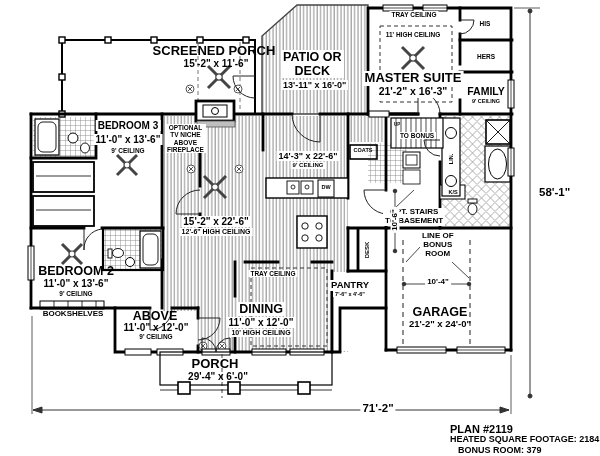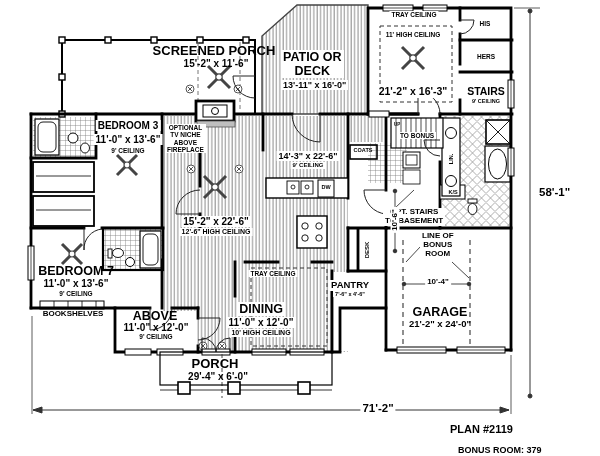--- a/index.html
+++ b/index.html
@@ -299,43 +299,44 @@
 
 <div class="lbl c" style="left:214px;top:44px;font-size:13px">SCREENED PORCH</div>
 <div class="lbl c" style="left:216px;top:58px;font-size:10px">15'-2" x 11'-6"</div>
 
 <div class="lbl lft bg" style="left:281px;top:50px;font-size:12.5px">PATIO OR
 DECK</div>
 <div class="lbl lft bg" style="left:281px;top:80px;font-size:9px">13'-11" x 16'-0"</div>
 
 <div class="lbl c bg" style="left:414px;top:11px;font-size:6.5px">TRAY CEILING</div>
 <div class="lbl c bg" style="left:413px;top:31px;font-size:6.5px">11' HIGH CEILING</div>
+<div class="lbl c bg" style="left:413px;top:71px;font-size:13px">MASTER SUITE</div>
 <div class="lbl c bg" style="left:413px;top:86px;font-size:10.5px">21'-2" x 16'-3"</div>
 
 <div class="lbl c" style="left:485px;top:20px;font-size:6.5px">HIS</div>
 <div class="lbl c" style="left:486px;top:53px;font-size:6.5px">HERS</div>
-<div class="lbl c" style="left:486px;top:86px;font-size:10.5px">STAIRS</div>
+<div class="lbl c" style="left:486px;top:86px;font-size:10.5px">FAMILY</div>
 <div class="lbl c" style="left:486px;top:98px;font-size:5.5px">9' CEILING</div>
 
 <div class="lbl c bg" style="left:128px;top:120px;font-size:10px">BEDROOM 3</div>
 <div class="lbl c bg" style="left:128px;top:134px;font-size:10px">11'-0" x 13'-6"</div>
 <div class="lbl c bg" style="left:128px;top:147px;font-size:6.5px">9' CEILING</div>
 
 <div class="lbl lft bg" style="left:165px;top:124px;font-size:6.5px">OPTIONAL
 TV NICHE
 ABOVE
 FIREPLACE</div>
 
 <div class="lbl c bg" style="left:308px;top:151px;font-size:9px">14'-3" x 22'-6"</div>
 <div class="lbl c bg" style="left:308px;top:162px;font-size:6px">9' CEILING</div>
 
 <div class="lbl c bg" style="left:216px;top:216px;font-size:10px">15'-2" x 22'-6"</div>
 <div class="lbl c bg" style="left:216px;top:228px;font-size:7px">12'-6" HIGH CEILING</div>
 
-<div class="lbl c" style="left:76px;top:264px;font-size:12.5px">BEDROOM 7</div>
+<div class="lbl c" style="left:76px;top:264px;font-size:12.5px">BEDROOM 2</div>
 <div class="lbl c" style="left:76px;top:278px;font-size:10px">11'-0" x 13'-6"</div>
 <div class="lbl c" style="left:76px;top:290px;font-size:6.5px">9' CEILING</div>
 
 <div class="lbl c bg" style="left:73px;top:310px;font-size:8px">BOOKSHELVES</div>
 
 <div class="lbl c" style="left:155px;top:309px;font-size:12.5px">ABOVE</div>
 <div class="lbl c" style="left:156px;top:322px;font-size:10px">11'-0" x 12'-0"</div>
 <div class="lbl c" style="left:156px;top:333px;font-size:6.5px">9' CEILING</div>
 
 <div class="lbl c bg" style="left:273px;top:270px;font-size:6.5px">TRAY CEILING</div>
@@ -367,15 +368,16 @@
 <div class="lbl c" style="left:363px;top:147px;font-size:5.5px">COATS</div>
 <div class="lbl rot" style="left:451px;top:159px;font-size:5.5px">LIN.</div>
 <div class="lbl c" style="left:453px;top:189px;font-size:5.5px">K/S</div>
 <div class="lbl rot" style="left:367px;top:250px;font-size:6px">DESK</div>
 <div class="lbl c" style="left:326px;top:184px;font-size:5.5px">DW</div>
 
 <div class="lbl lft bg" style="left:537px;top:186px;font-size:11.5px">58'-1"</div>
 <div class="lbl c bg" style="left:378px;top:402px;font-size:11.5px">71'-2"</div>
 
 <div class="lbl lft" style="left:450px;top:423px;font-size:11px">PLAN #2119</div>
+<div class="lbl lft" style="left:450px;top:434px;font-size:9px">HEATED SQUARE FOOTAGE: 2184</div>
 <div class="lbl lft" style="left:458px;top:445px;font-size:9px">BONUS ROOM: 379</div>
 
 </div>
 
 </body></html>

